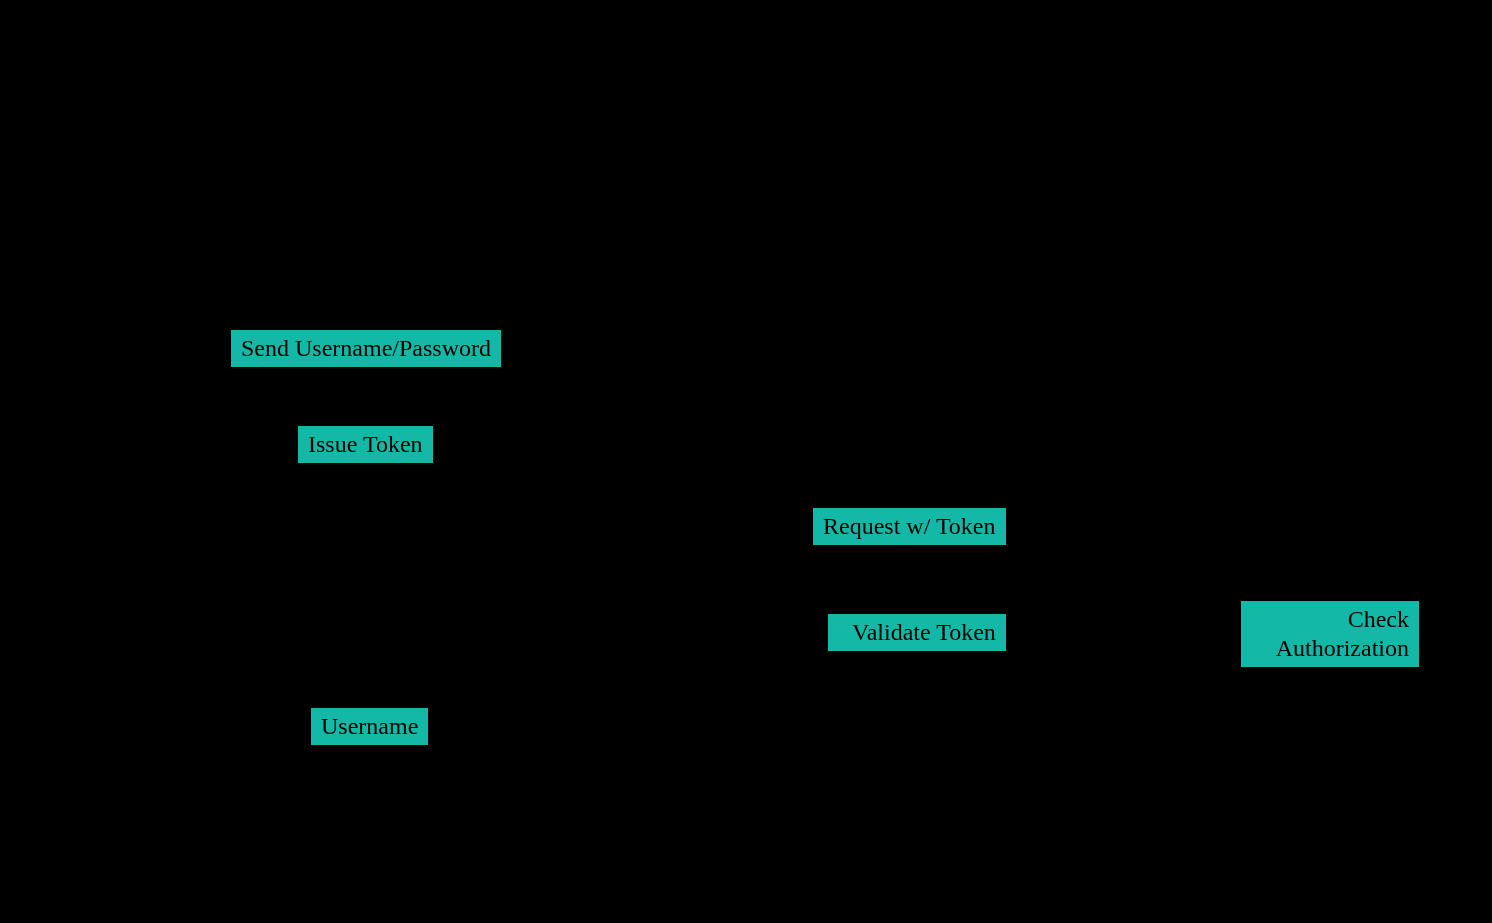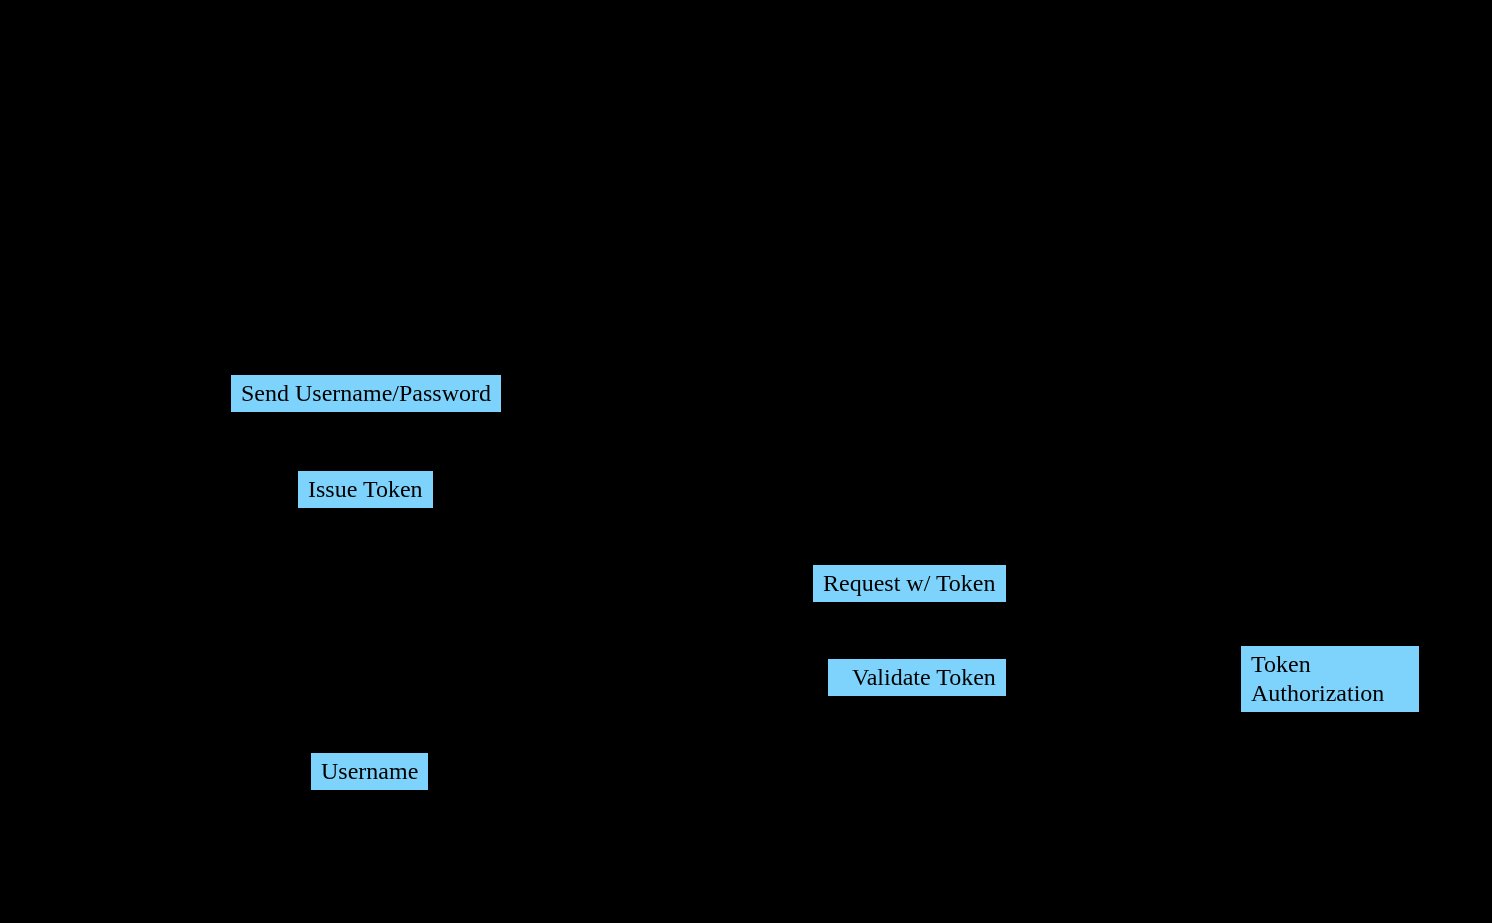--- a/index.html
+++ b/index.html
@@ -1,25 +1,25 @@
 <!DOCTYPE html>
 <html><head>
 <meta charset="utf-8">
 <style>
   html,body{margin:0;padding:0;background:#000;width:1492px;height:923px;overflow:hidden;font-family:Georgia,"Times New Roman",serif;}
-  .label{position:absolute;background:#7dd3fc;color:#000;font-size:24px;line-height:1.2;padding:4px 10px;white-space:pre;text-align:left;margin-top:45px;}
+  .label{position:absolute;background:#14b8a6;color:#000;font-size:24px;line-height:1.2;padding:4px 10px;white-space:pre;text-align:right;}
   .label.multiline{white-space:normal;}
 </style>
 </head>
 <body>
 
 <div class="label" style="left:231px;top:330px;">Send Username/Password</div>
 
 <div class="label" style="left:298px;top:426px;">Issue Token</div>
 
-<div class="label" style="left:813px;top:520px;font-family:Liberation Serif, serif;">Request w/ Token</div>
+<div class="label" style="left:813px;top:508px;font-family:Liberation Serif, serif;">Request w/ Token</div>
 
 <div class="label" style="left:828px;top:614px;padding-left:24px;">Validate Token</div>
 
-<div class="label multiline" style="left: 1241px; top: 601px; width: 158px; white-space: pre-line;">Token
+<div class="label multiline" style="left: 1241px; top: 601px; width: 158px; white-space: pre-line;">Check
 Authorization</div>
 
 <div class="label" style="left:311px;top:708px;">Username</div>
 
 </body></html>

